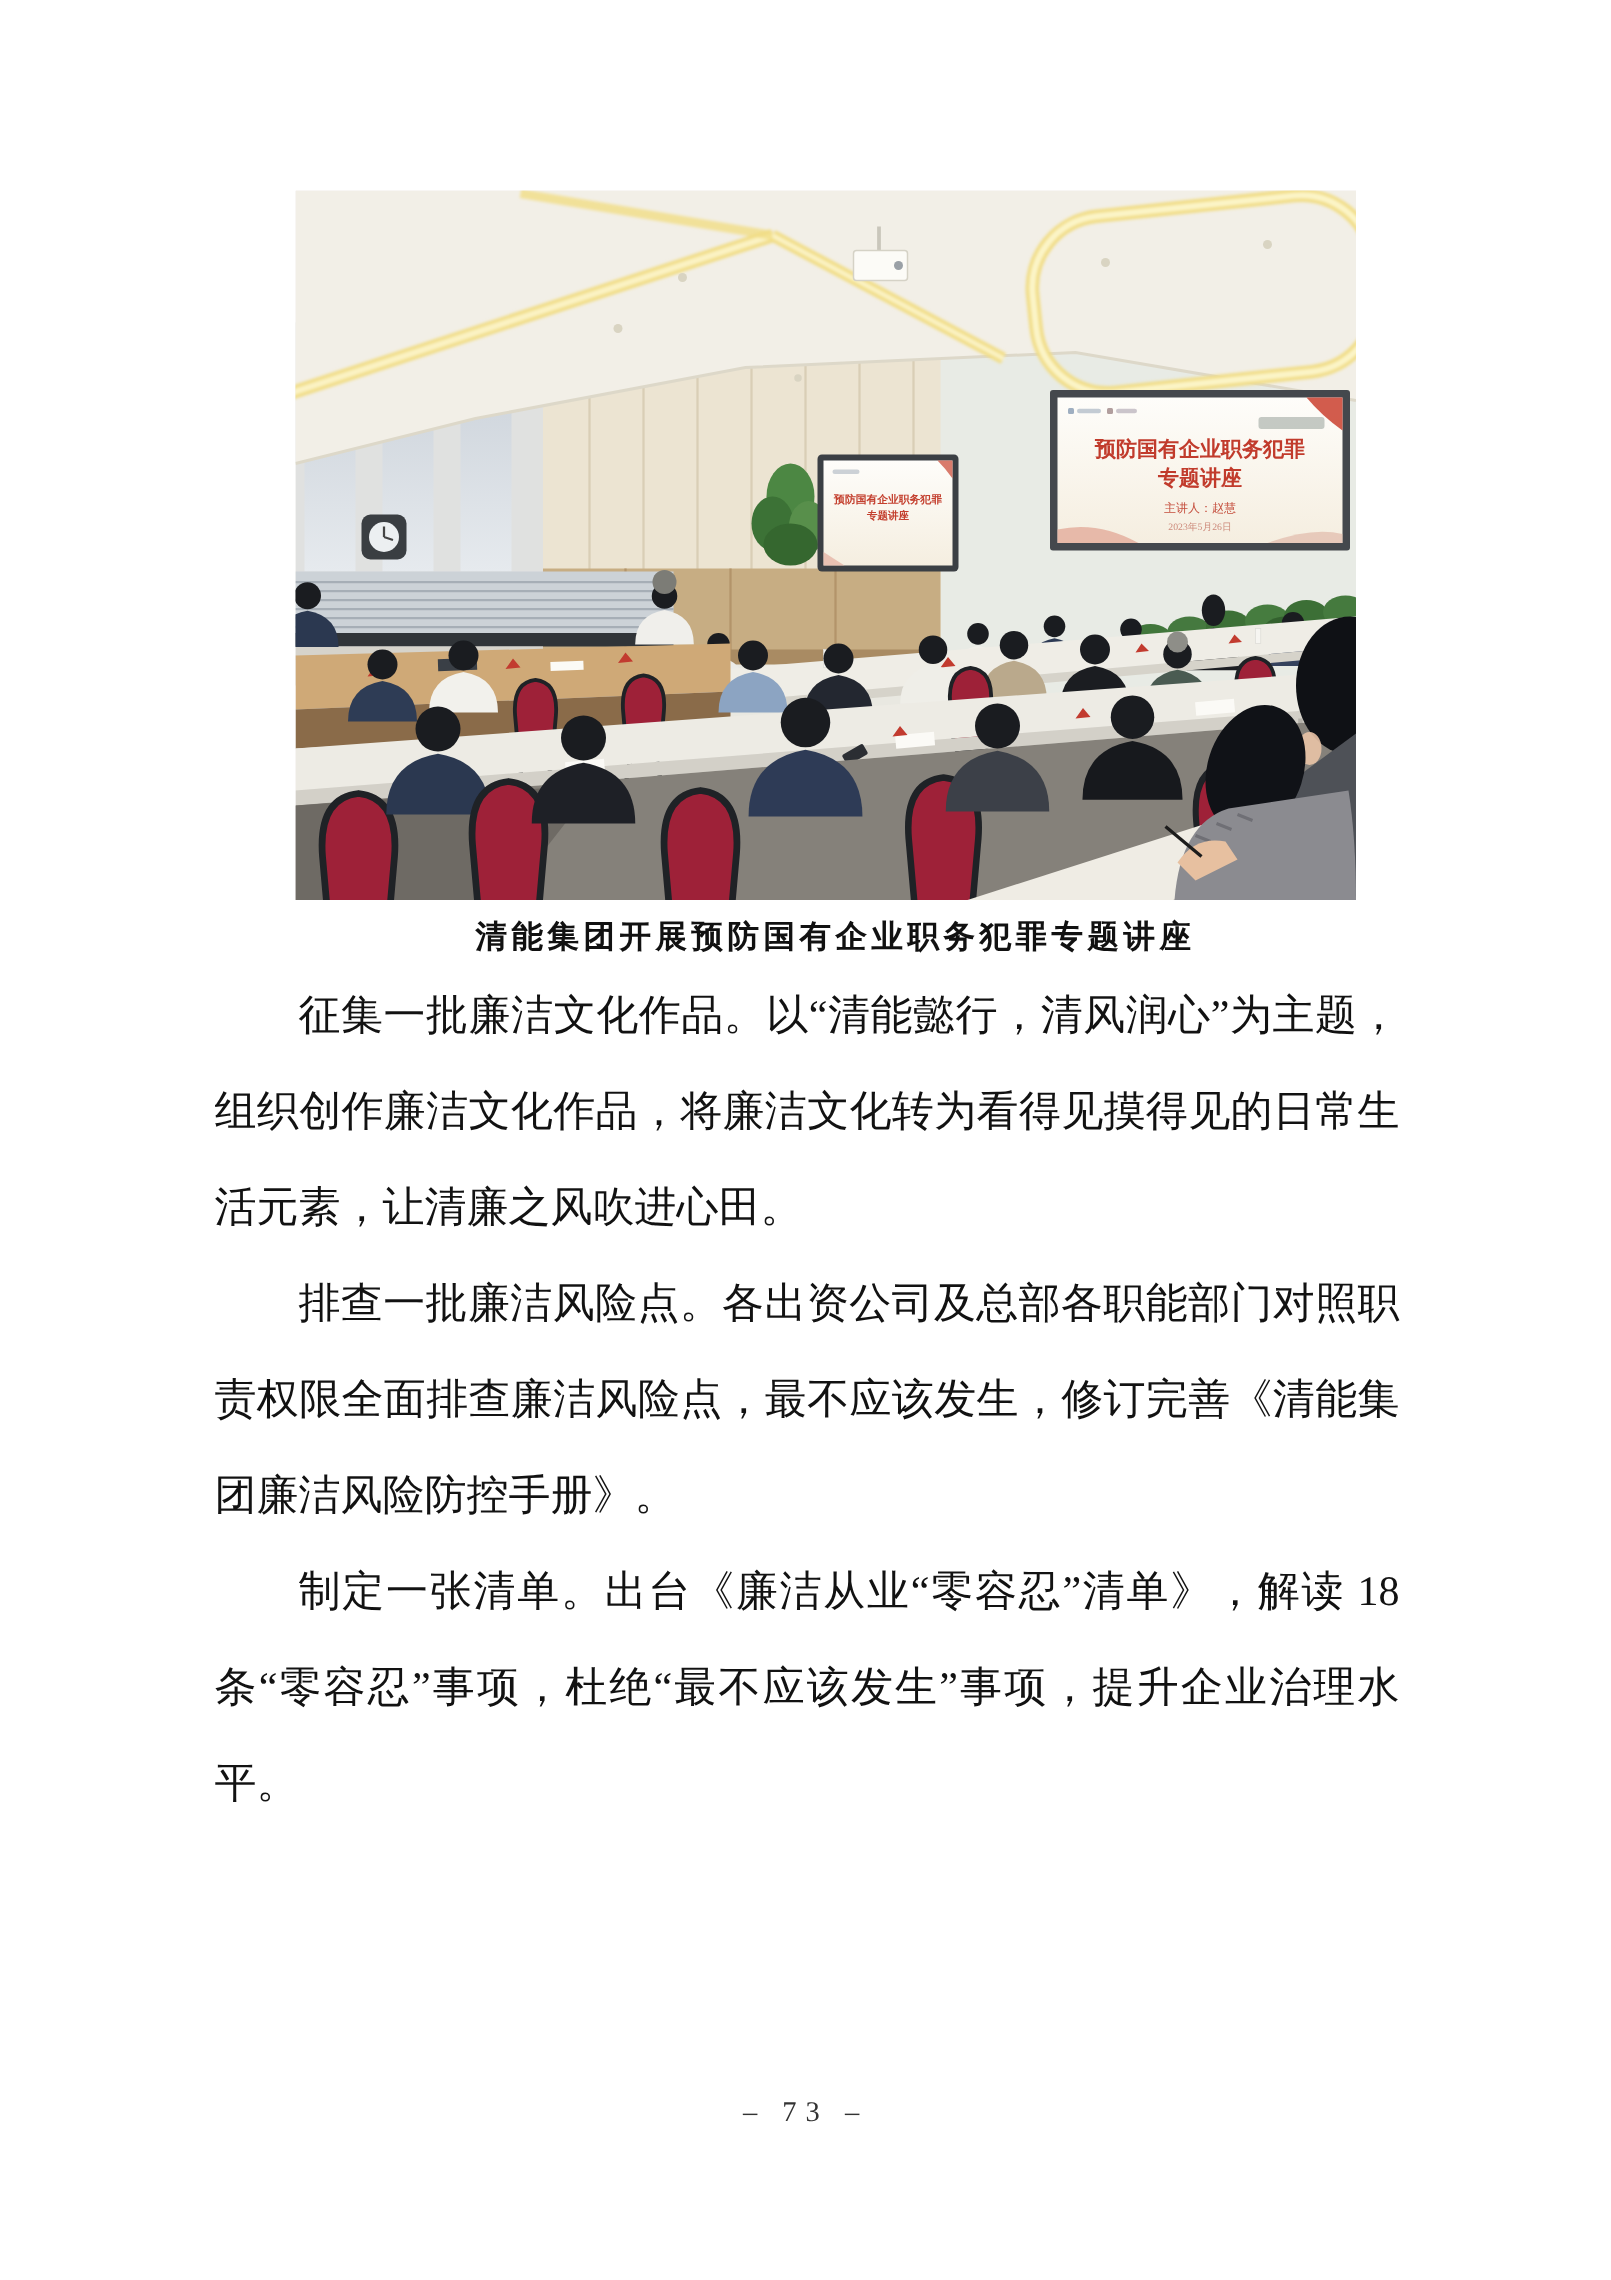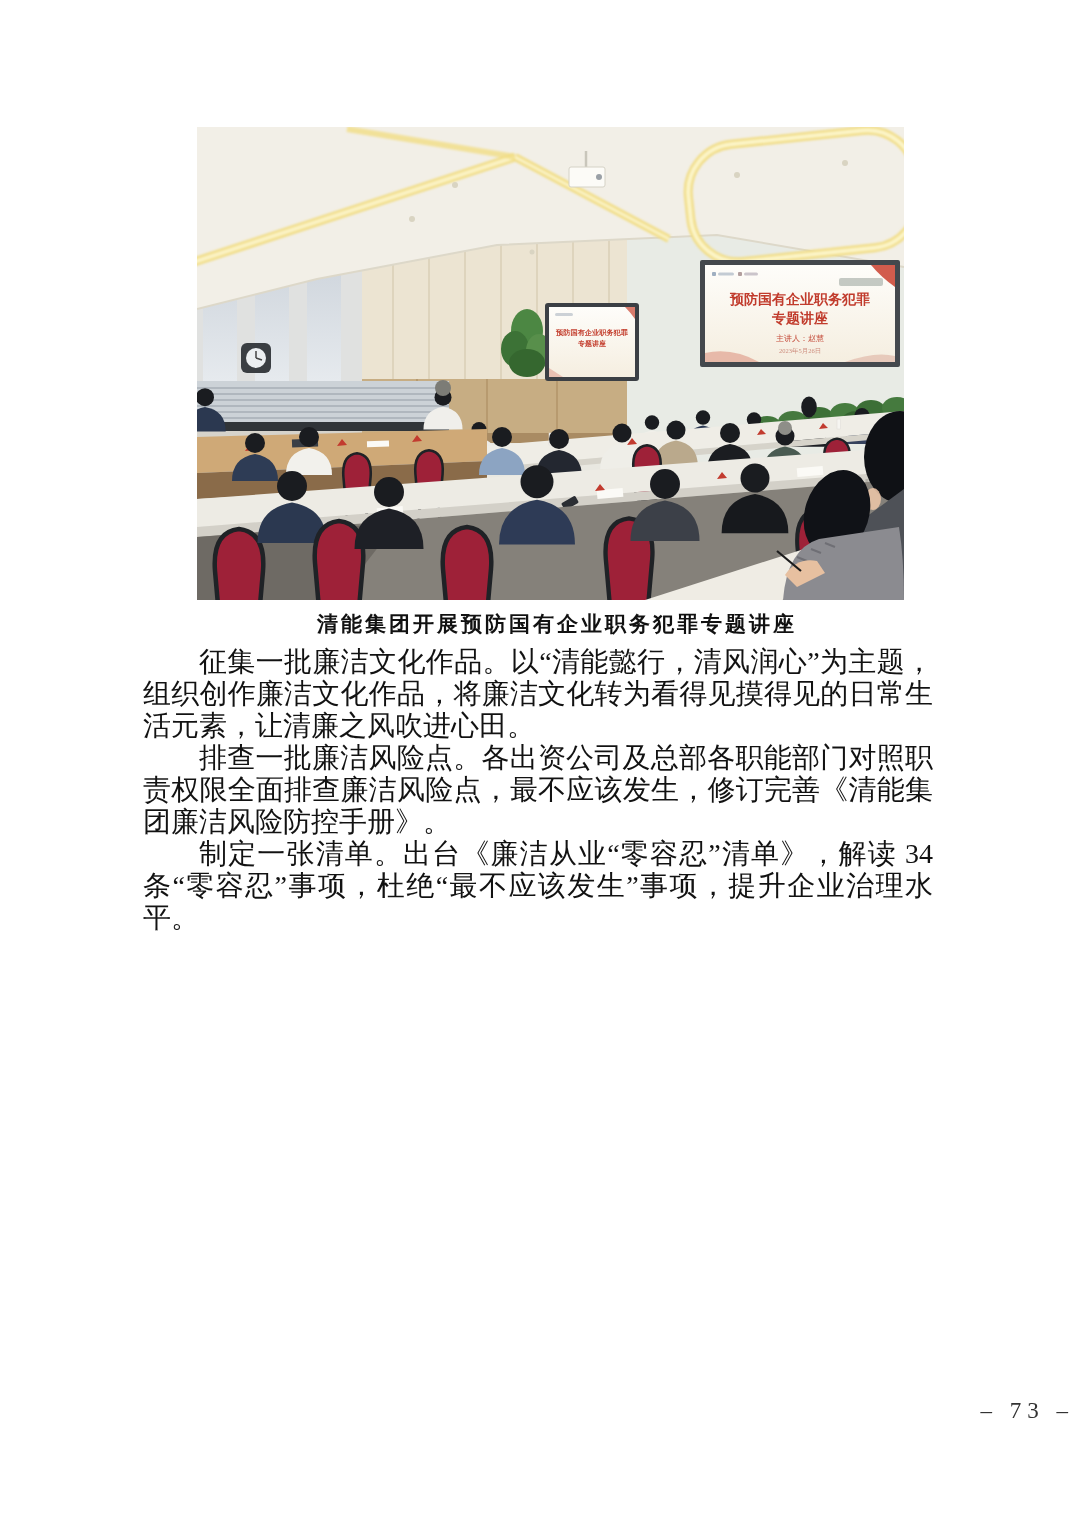--- a/index.html
+++ b/index.html
@@ -3,24 +3,24 @@
 <meta charset="utf-8">
 <style>
   html,body{margin:0;padding:0;background:#888;}
   .page{position:relative;width:1074px;height:1520px;background:#ffffff;margin:0 auto;
         font-family:"Liberation Serif","DejaVu Serif",serif;overflow:hidden;}
   .photo{position:absolute;left:184px;top:127px;width:707px;height:473px;margin-left:13px;}
   .photo svg{display:block;width:707px;height:473px;}
   .caption{position:absolute;left:0;top:610px;width:100%;text-align:center;
            font-size:21px;font-weight:bold;letter-spacing:3px;color:#111;padding-left:20px;}
   .bodytext{position:absolute;left:143px;top:646px;width:790px;font-size:28px;
-            line-height:32px;color:#121212;text-align:justify;}
+            line-height:64px;color:#121212;text-align:justify;}
   .bodytext p{margin:0;text-indent:2em;}
-  .pagenum{position:absolute;left:0;top:1398px;width:100%;text-align:right;
-           font-size:23px;color:#333;letter-spacing:6px;}
+  .pagenum{position:absolute;left:0;top:1398px;width:100%;text-align:center;
+           font-size:19px;color:#333;letter-spacing:6px;}
 </style>
 </head>
 <body>
 
 <div class="page">
 
   <div class="photo">
     <svg viewBox="0 0 707 473" xmlns="http://www.w3.org/2000/svg">
       <defs>
         <linearGradient id="windowG" x1="0" y1="0" x2="0" y2="1">
@@ -240,18 +240,18 @@
         <path d="M604,444 L580,424" stroke="#1c1c1c" stroke-width="2.2"></path>
       </g>
     </svg>
   </div>
 
   <div class="caption">清能集团开展预防国有企业职务犯罪专题讲座</div>
 
   <div class="bodytext">
     <p>征集一批廉洁文化作品。以“清能懿行，清风润心”为主题，组织创作廉洁文化作品，将廉洁文化转为看得见摸得见的日常生活元素，让清廉之风吹进心田。</p>
     <p>排查一批廉洁风险点。各出资公司及总部各职能部门对照职责权限全面排查廉洁风险点，最不应该发生，修订完善《清能集团廉洁风险防控手册》。</p>
-    <p>制定一张清单。出台《廉洁从业“零容忍”清单》，解读 34 条“零容忍”事项，杜绝“最不应该发生”事项，提升企业治理水平。</p>
+    <p>制定一张清单。出台《廉洁从业“零容忍”清单》，解读 18 条“零容忍”事项，杜绝“最不应该发生”事项，提升企业治理水平。</p>
   </div>
 
   <div class="pagenum">– 73 –</div>
 
 </div>
 
 </body></html>

